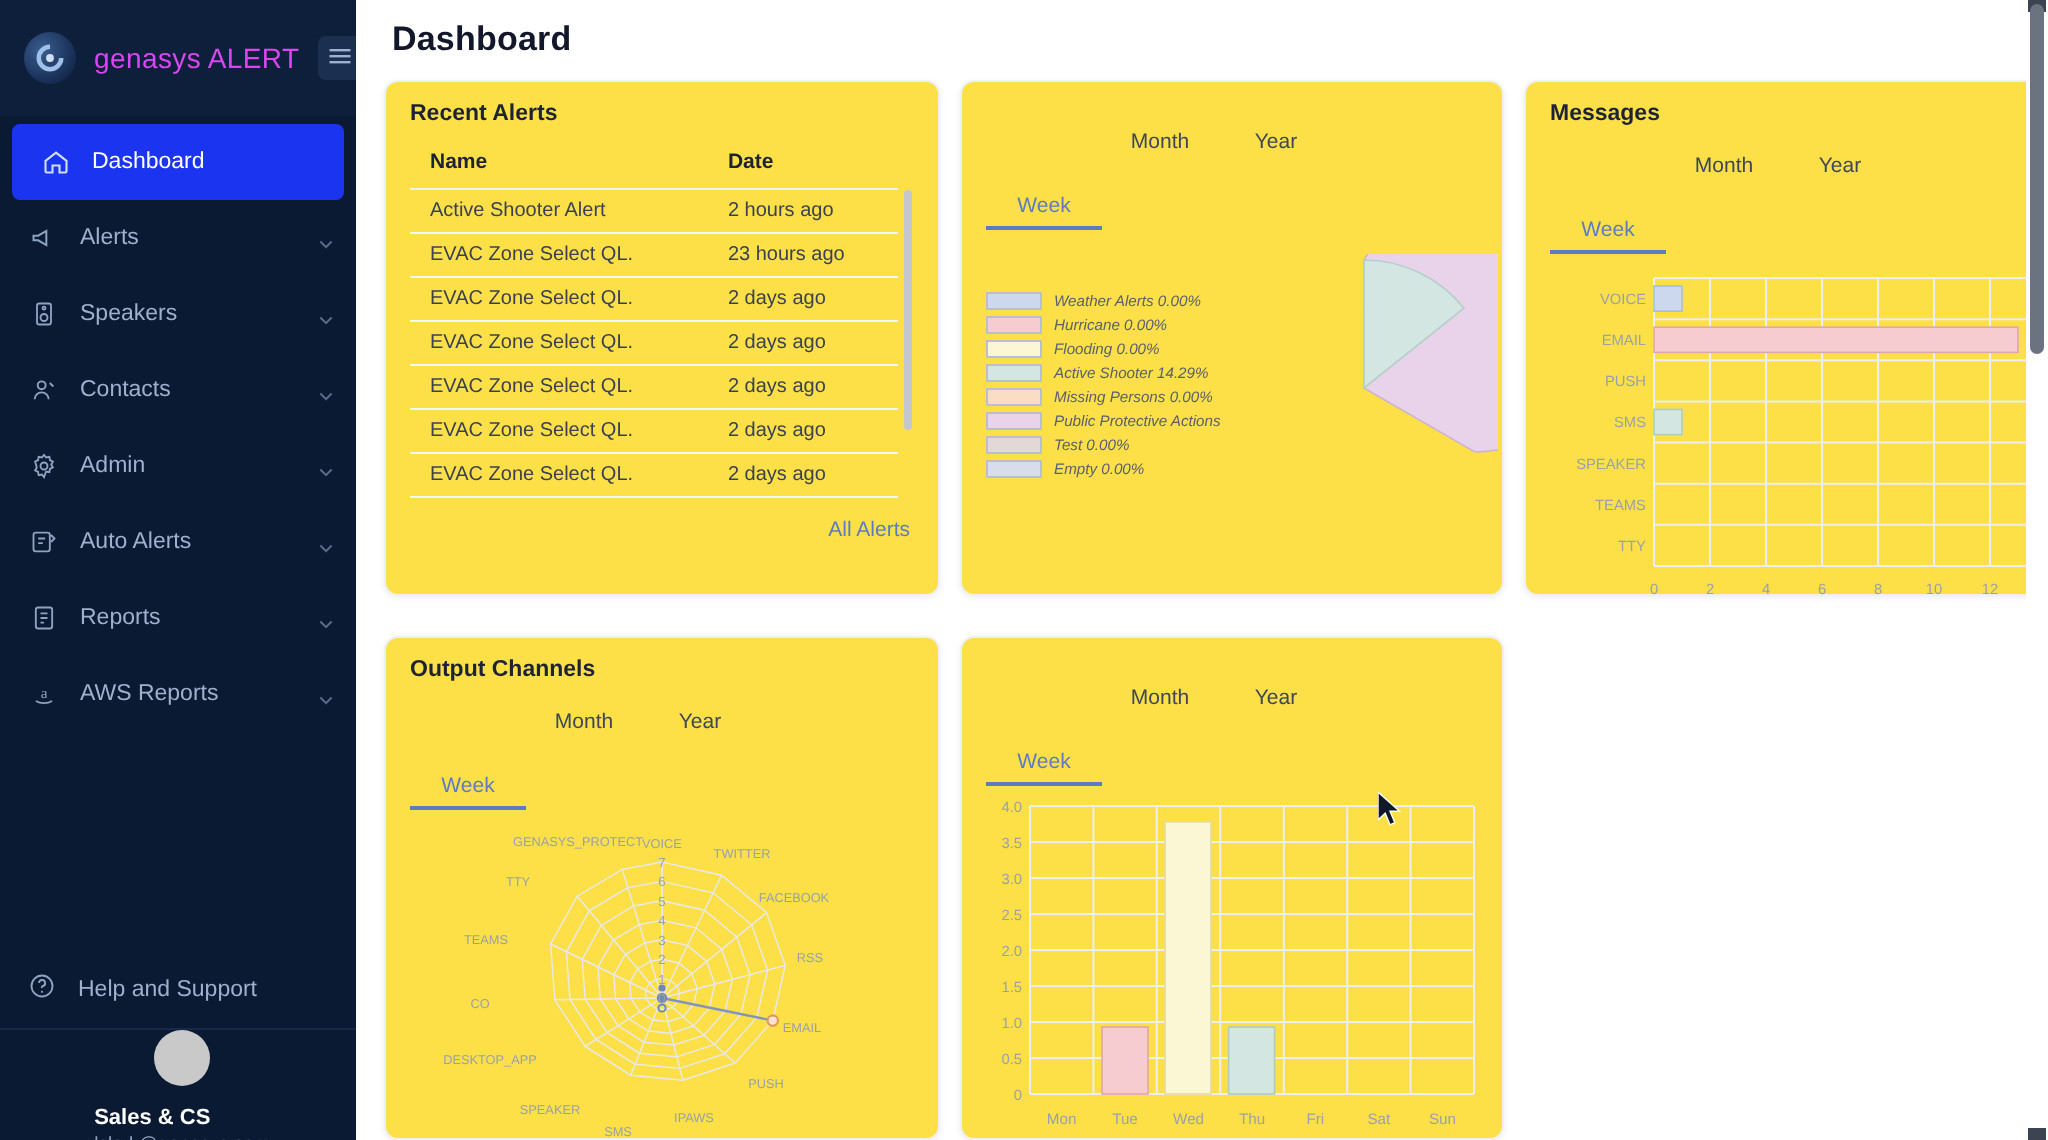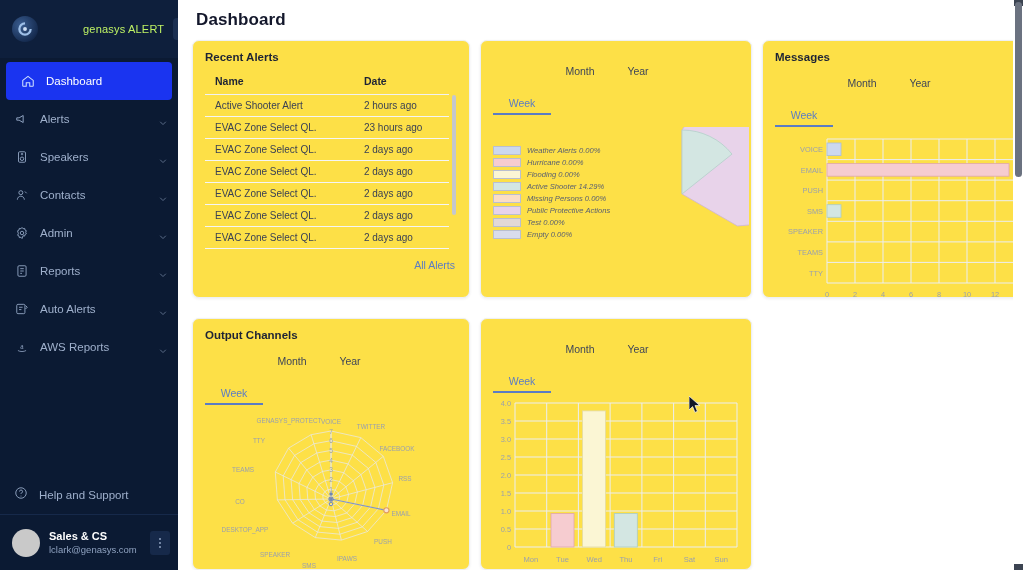--- a/index.html
+++ b/index.html
@@ -26,22 +26,22 @@
   }
   .sb-logo {
     width: 26px; height: 26px; border-radius: 50%;
     background: radial-gradient(circle at 35% 35%, #2e4e7e 0%, #16translate 1%, #122b52 70%);
     background: radial-gradient(circle at 35% 35%, #3a5d90 0%, #14294d 75%);
     display: flex; align-items: center; justify-content: center;
     flex: 0 0 26px;
   }
   .sb-logo svg { display: block; }
   .sb-title {
-    color: #bef264; font-size: 11px; letter-spacing: .2px;
-    white-space: nowrap; flex: 1; margin-left: 36px;
+    color: #d946ef; font-size: 14px; letter-spacing: .2px;
+    white-space: nowrap; flex: 1;
   }
   .sb-toggle {
     width: 22px; height: 22px; border-radius: 4px;
     background: #1b2f51; display: flex; align-items: center;
     justify-content: center; flex: 0 0 22px; cursor: pointer;
   }
   .sb-toggle svg { display: block; }
 
   .sb-nav { padding-top: 4px; flex: 0 0 auto; }
   .sb-item {
@@ -61,21 +61,21 @@
 
   .sb-spacer { flex: 1 1 auto; }
   .sb-help {
     height: 38px; display: flex; align-items: center;
     padding: 0 26px 0 14px; gap: 11px; cursor: pointer;
   }
   .sb-help .lbl { font-size: 11.5px; color: #9fb0cc; }
   .sb-user {
     border-top: 1px solid #16294a;
     height: 56px; display: flex; align-items: center;
-    padding: 0 8px 0 12px; gap: 9px;
+    padding: 0 8px 0 12px; gap: 9px; flex-direction: column;
   }
   .sb-avatar {
     width: 28px; height: 28px; border-radius: 50%;
     background: #c9c9c9; flex: 0 0 28px;
     display: flex; align-items: center; justify-content: center;
     font-size: 9px; color: #8a8a8a;
   }
   .sb-user-info { flex: 1; min-width: 0; }
   .sb-user-name { font-size: 11px; color: #ffffff; font-weight: bold; line-height: 1.35; }
   .sb-user-mail { font-size: 9.5px; color: #8fa2c0; line-height: 1.35; white-space: nowrap;
@@ -262,41 +262,41 @@
         <span class="chev">
           <svg width="10" height="10" viewBox="0 0 16 16" fill="none" stroke="#8fa2c0" stroke-width="1.6">
               <path d="M3.5 6L8 10.5 12.5 6"></path>
             </svg>
         </span>
       </div>
 
       <div class="sb-item">
         <span class="ico">
           <svg width="14" height="14" viewBox="0 0 24 24" fill="none" stroke="#8fa2c0" stroke-width="1.6">
-            <rect x="5" y="3" width="14" height="18" rx="2"></rect>
-              <path d="M9 8h6M9 12h6M9 16h3"></path>
-          </svg>
-        </span>
-        <span class="lbl">Reports</span>
+            <rect x="3" y="4" width="14" height="16" rx="2"></rect>
+              <path d="M7 9h6M7 13h4"></path>
+              <path d="M18 6l3 3-3 3"></path>
+          </svg>
+        </span>
+        <span class="lbl">Auto Alerts</span>
         <span class="chev">
           <svg width="10" height="10" viewBox="0 0 16 16" fill="none" stroke="#8fa2c0" stroke-width="1.6">
               <path d="M3.5 6L8 10.5 12.5 6"></path>
             </svg>
         </span>
       </div>
 
       <div class="sb-item">
         <span class="ico">
           <svg width="14" height="14" viewBox="0 0 24 24" fill="none" stroke="#8fa2c0" stroke-width="1.6">
-            <rect x="3" y="4" width="14" height="16" rx="2"></rect>
-              <path d="M7 9h6M7 13h4"></path>
-              <path d="M18 6l3 3-3 3"></path>
-          </svg>
-        </span>
-        <span class="lbl">Auto Alerts</span>
+            <rect x="5" y="3" width="14" height="18" rx="2"></rect>
+              <path d="M9 8h6M9 12h6M9 16h3"></path>
+          </svg>
+        </span>
+        <span class="lbl">Reports</span>
         <span class="chev">
           <svg width="10" height="10" viewBox="0 0 16 16" fill="none" stroke="#8fa2c0" stroke-width="1.6">
               <path d="M3.5 6L8 10.5 12.5 6"></path>
             </svg>
         </span>
       </div>
 
 
       <div class="sb-item">
         <span class="ico">

